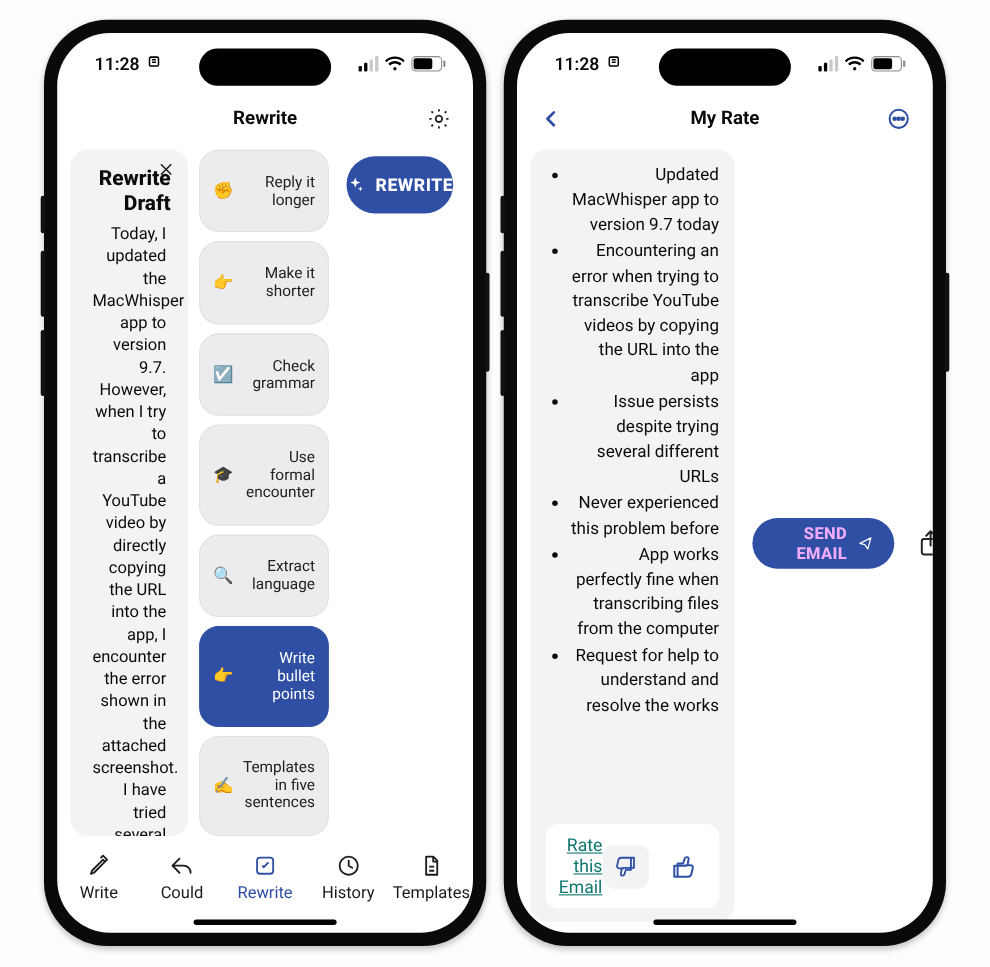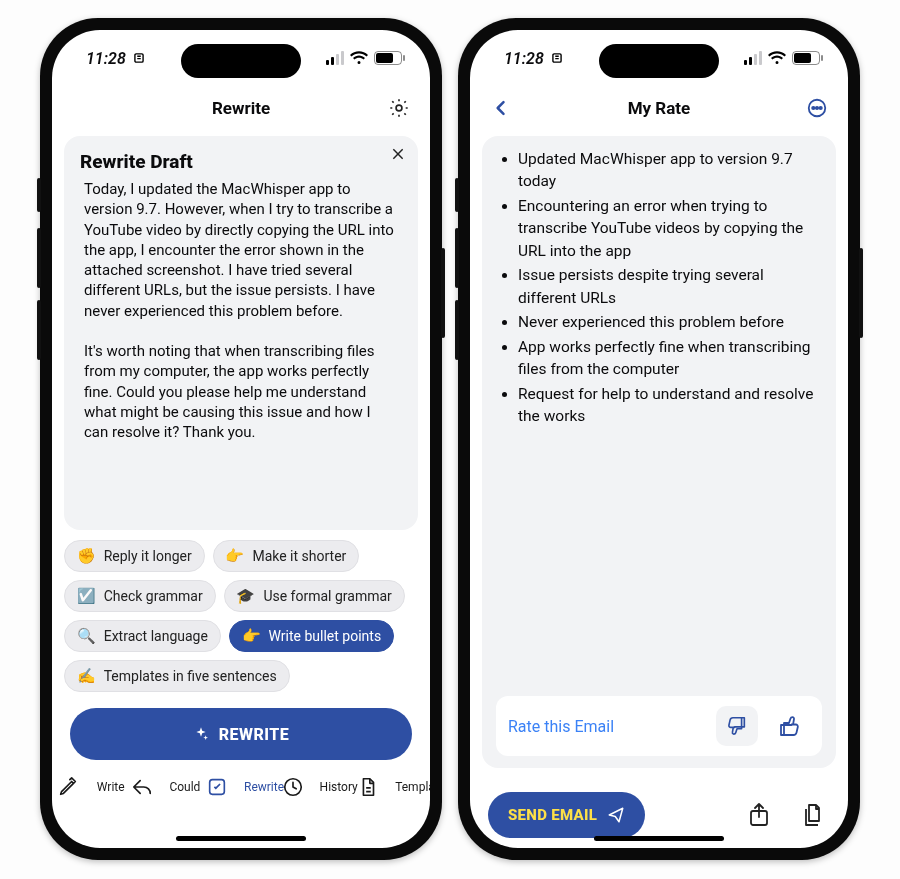--- a/index.html
+++ b/index.html
@@ -61,21 +61,21 @@
     background:#000;border-radius:20px;
     z-index:10;
   }
   
   .status{
     height:56px;flex:0 0 56px;
     display:flex;align-items:center;justify-content:space-between;
     padding:0 28px 0 34px;
     font-weight:600;font-size:16px;
   }
-  .status .left{display:flex;align-items:center;gap:6px;font-style:italic;}
+  .status .left{display:flex;align-items:flex-start;gap:6px;}
   .status .right{display:flex;align-items:center;gap:6px;}
   .sig{display:flex;align-items:flex-end;gap:2px;}
   .sig i{display:block;width:3px;background:#000;border-radius:1px;}
   .sig i:nth-child(1){height:5px;}
   .sig i:nth-child(2){height:8px;}
   .sig i:nth-child(3){height:11px;background:#c9c9cc;}
   .sig i:nth-child(4){height:14px;background:#c9c9cc;}
   .wifi{width:18px;height:14px;}
   .battery{width:28px;height:14px;position:relative;}
   .battery::before{content:"";position:absolute;inset:0;border:1.5px solid #000;border-radius:4px;opacity:.45;}
@@ -84,21 +84,21 @@
 
   
   .nav{
     height:44px;flex:0 0 44px;
     display:flex;align-items:center;justify-content:space-between;
     padding:0 16px;
   }
   .nav .title{font-weight:700;font-size:17px;}
   .nav .icon-slot{width:30px;height:30px;display:flex;align-items:center;justify-content:center;}
 
-  .body{flex:1 1 auto;display:flex;flex-direction:column;padding:6px 12px 10px;gap:10px;min-height:0;}
+  .body{flex:1 1 auto;display:flex;flex-direction:row;padding:6px 12px 10px;gap:10px;min-height:0;text-align:right;}
 
   
   .card{
     background:var(--card);
     border-radius:16px;
     padding:14px 16px;
     position:relative;
   }
   .card .close{position:absolute;top:10px;right:12px;font-size:18px;color:#222;}
   .card h3{margin:0 0 6px 0;font-size:19px;font-weight:800;}
@@ -136,22 +136,22 @@
 
   
   .tabbar{
     height:74px;flex:0 0 74px;
     border-top:0;
     display:flex;align-items:flex-start;justify-content:space-around;
     padding-top:4px;
   }
   .tab{
     width:70px;
-    display:flex;flex-direction:row;align-items:center;gap:16px;
-    font-size:12px;color:#1a1a1a;
+    display:flex;flex-direction:column;align-items:center;gap:2px;
+    font-size:15px;color:#1a1a1a;
   }
   .tab.active{color:var(--brand);}
   .tab .ticon{width:26px;height:26px;display:flex;align-items:center;justify-content:center;}
 
   .home-ind{position:absolute;bottom:7px;left:50%;transform:translateX(-50%);width:130px;height:5px;background:#000;border-radius:3px;}
 
   
   .output{
     background:var(--card);
     border-radius:16px;
@@ -170,21 +170,21 @@
     padding:10px 12px;
   }
   .rate .thumbs{display:flex;gap:10px;}
   .thumb-btn{width:42px;height:40px;border-radius:10px;background:#f2f3f5;display:flex;align-items:center;justify-content:center;}
 
   .actions{
     display:flex;align-items:center;gap:20px;
     padding:14px 6px 0;
   }
   .send-btn{
-    background:var(--brand);color:#fde047;
+    background:var(--brand);color:#f0abfc;
     border-radius:24px;
     height:46px;padding:0 20px;
     display:flex;align-items:center;gap:10px;
     font-weight:800;font-size:15px;letter-spacing:.3px;
   }
   .act-icon{width:34px;height:34px;display:flex;align-items:center;justify-content:center;margin-left:auto;}
 
   svg{display:block;}
 </style>
 </head>
@@ -256,21 +256,21 @@
             <div class="chip">
               <span class="emoji">👉</span>
               <span>Make it shorter</span>
             </div>
             <div class="chip">
               <span class="emoji">☑️</span>
               <span>Check grammar</span>
             </div>
             <div class="chip">
               <span class="emoji">🎓</span>
-              <span>Use formal grammar</span>
+              <span>Use formal encounter</span>
             </div>
             <div class="chip">
               <span class="emoji">🔍</span>
               <span>Extract language</span>
             </div>
             <div class="chip selected">
               <span class="emoji">👉</span>
               <span>Write bullet points</span>
             </div>
             <div class="chip">
@@ -391,21 +391,21 @@
         <div class="output">
           <ul id="bullets">
               <li>Updated MacWhisper app to version 9.7 today</li>
               <li>Encountering an error when trying to transcribe YouTube videos by copying the URL into the app</li>
               <li>Issue persists despite trying several different URLs</li>
               <li>Never experienced this problem before</li>
               <li>App works perfectly fine when transcribing files from the computer</li>
               <li>Request for help to understand and resolve the works</li>
             </ul>
           <div class="rate">
-            <span style="font-size:16px;color:#3b82f6;">Rate this Email</span>
+            <span style="font-size:16px;color:#0f766e;text-decoration:underline;">Rate this Email</span>
             <div class="thumbs">
               <span class="thumb-btn">
                 <svg width="22" height="22" viewBox="0 0 24 24" fill="none" stroke="#2e4fa3" stroke-width="1.8" stroke-linejoin="round">
                     <path d="M17 3h3v10h-3zM17 13H9.5c-.8 0-1.5.6-1.7 1.4L7 19c-.2.9.5 1.8 1.5 1.8 1 0 1.8-.6 2.1-1.5L12 15h5V3H7.5C6 3 4.8 4 4.5 5.4L3.2 11c-.3 1.3.7 2.5 2 2.5H10"></path>
                   </svg>
               </span>
               <span class="thumb-btn" style="background:#fff">
                 <svg width="24" height="24" viewBox="0 0 24 24" fill="none" stroke="#2e4fa3" stroke-width="1.8" stroke-linejoin="round">
                     <path d="M7 21H4V11h3zM7 11h7.5c.8 0 1.5-.6 1.7-1.4L17 5c.2-.9-.5-1.8-1.5-1.8-1 0-1.8.6-2.1 1.5L12 9H7v12h9.5c1.5 0 2.7-1 3-2.4L20.8 13c.3-1.3-.7-2.5-2-2.5H14"></path>
                   </svg>

